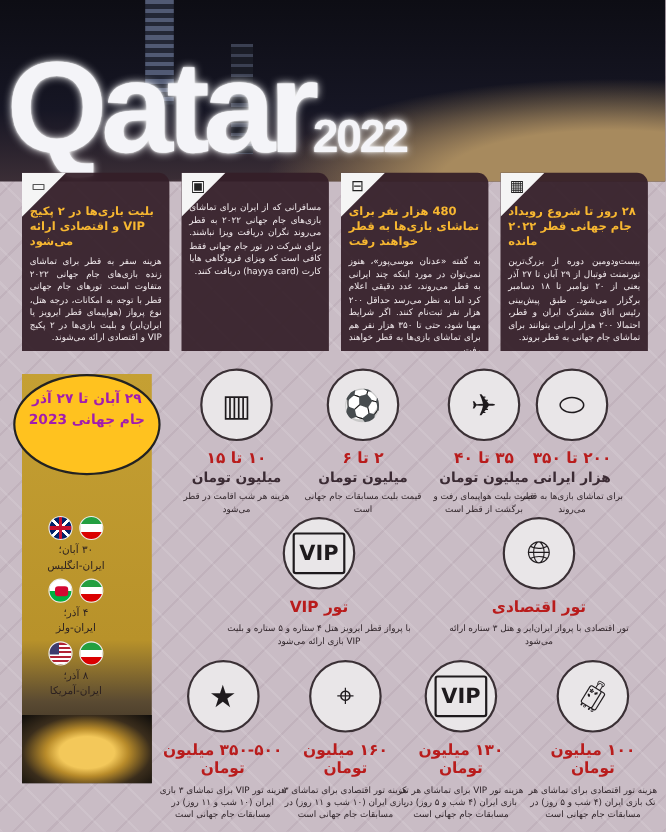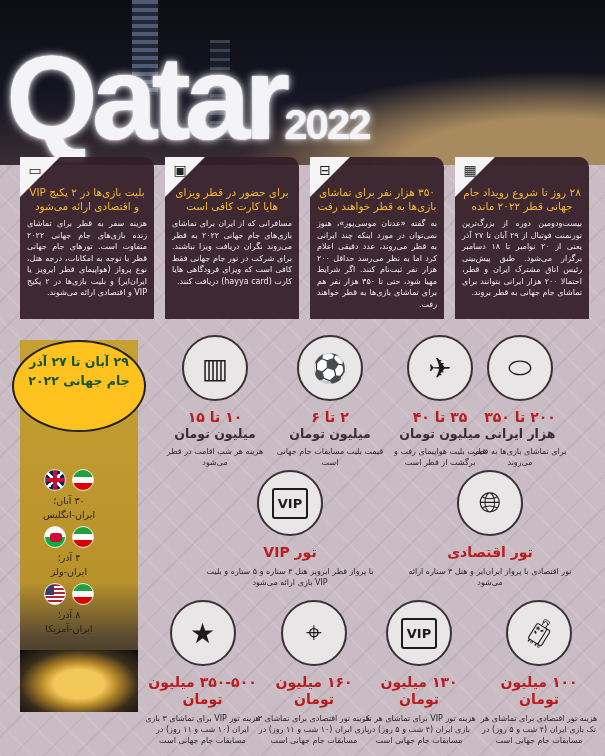--- a/index.html
+++ b/index.html
@@ -60,34 +60,34 @@
   .card .corner {
     position: absolute; left: 0; top: 0; width: 0; height: 0;
     border-top: 40px solid #f5f5f5;
     border-right: 40px solid transparent;
   }
   .card .corner-icon {
     position: absolute; left: 4px; top: 4px; width: 22px; height: 18px;
     color: #222; font-size: 14px; line-height: 18px; text-align: center; direction: ltr;
   }
   .card h3 {
-    color: #f7b731; font-size: 10.5px; line-height: 14px; font-weight: normal;
-    margin-top: 2px; margin-bottom: 5px; text-align: center;
+    color: #f7b731; font-size: 10.5px; line-height: 14px; font-weight: bold;
+    margin-top: 2px; margin-bottom: 5px; text-align: left;
   }
   .card p { font-size: 8px; line-height: 11.5px; text-align: justify; }
   
   .gold {
     position: absolute; left: 20px; top: 340px; width: 118px; height: 372px;
     background: linear-gradient(180deg, #c5a033 0%, #b8922a 65%, #5a4a32 80%, #1a1614 100%);
   }
   .gold .badge {
     position: absolute; left: -8px; top: 0; width: 134px; height: 92px;
     background: #ffc21f; border-radius: 50%;
     border: 2px solid #222;
-    color: #14532d; font-weight: bold; font-size: 12.5px; line-height: 19px;
+    color: #a21caf; font-weight: bold; font-size: 12.5px; line-height: 19px;
     text-align: center; padding-top: 10px;
   }
   .flags { display: flex; justify-content: center; gap: 6px; margin-top: 4px; direction: ltr; }
   .flag { width: 22px; height: 22px; border-radius: 50%; border: 1px solid #eee; overflow: hidden; }
   .flag.iran { background: linear-gradient(180deg, #239f40 0 33%, #fff 33% 66%, #da0000 66%); }
   .flag.uk {
     background:
       linear-gradient(0deg, transparent 42%, #c8102e 42% 58%, transparent 58%),
       linear-gradient(90deg, transparent 42%, #c8102e 42% 58%, transparent 58%),
       linear-gradient(45deg, transparent 45%, #fff 45% 55%, transparent 55%),
@@ -112,21 +112,21 @@
   .circle {
     margin: 0 auto; width: 66px; height: 66px; border-radius: 50%;
     background: #e9e6e8; border: 2px solid #3a3035;
     display: flex; align-items: center; justify-content: center;
     font-size: 28px; color: #1e1a1d; direction: ltr;
   }
   .stat .val { font-weight: bold; font-size: 14px; line-height: 17px; margin-top: 8px; color: #b91c1c; }
   .stat .unit { font-weight: bold; font-size: 12.5px; line-height: 15px; color: #3b2b34; }
   .stat .desc { font-size: 8px; line-height: 11px; margin-top: 5px; color: #2e2328; }
   .stat.wide .desc { font-size: 8px; }
-  .vip-glyph { font-family: "DejaVu Sans", sans-serif; font-size: 13px; font-weight: bold; border: 2px solid #1e1a1d; padding: 6px 4px; border-radius: 3px; }
+  .vip-glyph { font-family: "DejaVu Sans", sans-serif; font-size: 19px; font-weight: bold; border: 2px solid #1e1a1d; padding: 6px 4px; border-radius: 3px; }
 </style>
 </head>
 <body>
 
 <div class="hero">
   <div class="tower"></div>
   <div class="tower2"></div>
   <div class="qatar-sign">
     <span class="big">Qatar</span><span class="small">2022</span>
   </div>
@@ -134,40 +134,39 @@
 
 <div class="card" style="left:455px;">
   <div class="corner"></div>
   <div class="corner-icon">▦</div>
   <h3>۲۸ روز تا شروع رویداد جام جهانی قطر ۲۰۲۲ مانده</h3>
   <p>بیست‌ودومین دوره از بزرگ‌ترین تورنمنت فوتبال از ۲۹ آبان تا ۲۷ آذر یعنی از ۲۰ نوامبر تا ۱۸ دسامبر برگزار می‌شود. طبق پیش‌بینی رئیس اتاق مشترک ایران و قطر، احتمالا ۲۰۰ هزار ایرانی بتوانند برای تماشای جام جهانی به قطر بروند.</p>
 </div>
 <div class="card" style="left:310px;">
   <div class="corner"></div>
   <div class="corner-icon">⊟</div>
-  <h3>۳۵۰ هزار نفر برای تماشای بازی‌ها به قطر خواهند رفت</h3>
+  <h3>480 هزار نفر برای تماشای بازی‌ها به قطر خواهند رفت</h3>
   <p>به گفته «عدنان موسی‌پور»، هنوز نمی‌توان در مورد اینکه چند ایرانی به قطر می‌روند، عدد دقیقی اعلام کرد اما به نظر می‌رسد حداقل ۲۰۰ هزار نفر ثبت‌نام کنند. اگر شرایط مهیا شود، حتی تا ۳۵۰ هزار نفر هم برای تماشای بازی‌ها به قطر خواهند رفت.</p>
 </div>
 <div class="card" style="left:165px;">
   <div class="corner"></div>
   <div class="corner-icon">▣</div>
-  <h3>برای حضور در قطر ویزای هایا کارت کافی است</h3>
   <p>مسافرانی که از ایران برای تماشای بازی‌های جام جهانی ۲۰۲۲ به قطر می‌روند نگران دریافت ویزا نباشند. برای شرکت در تور جام جهانی فقط کافی است که ویزای فرودگاهی هایا کارت (hayya card) دریافت کنند.</p>
 </div>
 <div class="card" style="left:20px;">
   <div class="corner"></div>
   <div class="corner-icon">▭</div>
   <h3>بلیت بازی‌ها در ۲ پکیج VIP و اقتصادی ارائه می‌شود</h3>
   <p>هزینه سفر به قطر برای تماشای زنده بازی‌های جام جهانی ۲۰۲۲ متفاوت است. تورهای جام جهانی قطر با توجه به امکانات، درجه هتل، نوع پرواز (هواپیمای قطر ایرویز یا ایران‌ایر) و بلیت بازی‌ها در ۲ پکیج VIP و اقتصادی ارائه می‌شوند.</p>
 </div>
 
 <div class="gold">
   <div class="badge">
     <div>۲۹ آبان تا ۲۷ آذر</div>
-    <div>جام جهانی ۲۰۲۲</div>
+    <div>جام جهانی 2023</div>
   </div>
   <div style="position:absolute; left:0; top:125px; width:98px;">
     <div>
       <div class="flags">
         <div class="flag uk"></div>
         <div class="flag iran"></div>
       </div>
       <div class="match">
         <div class="date">۳۰ آبان؛</div>
         <div>ایران-انگلیس</div>

